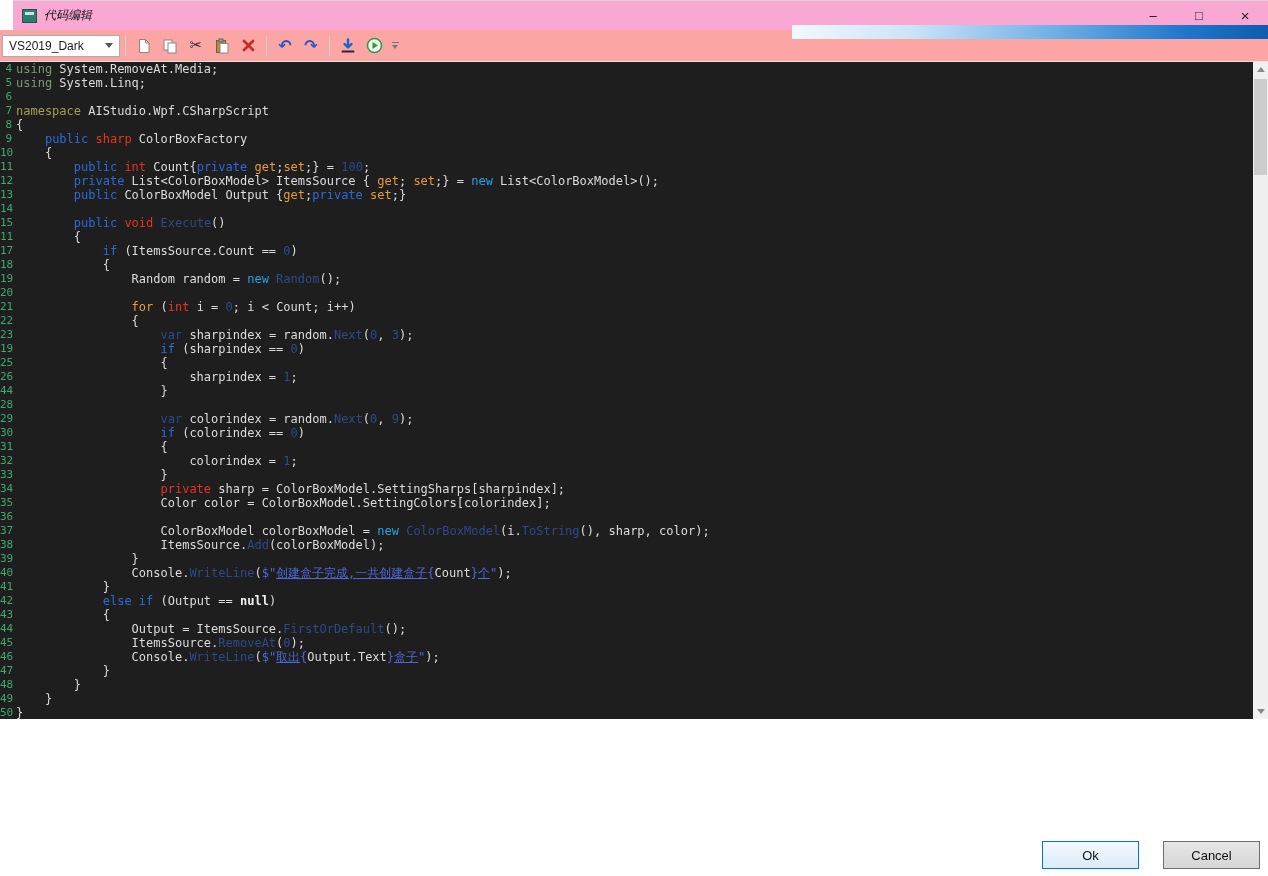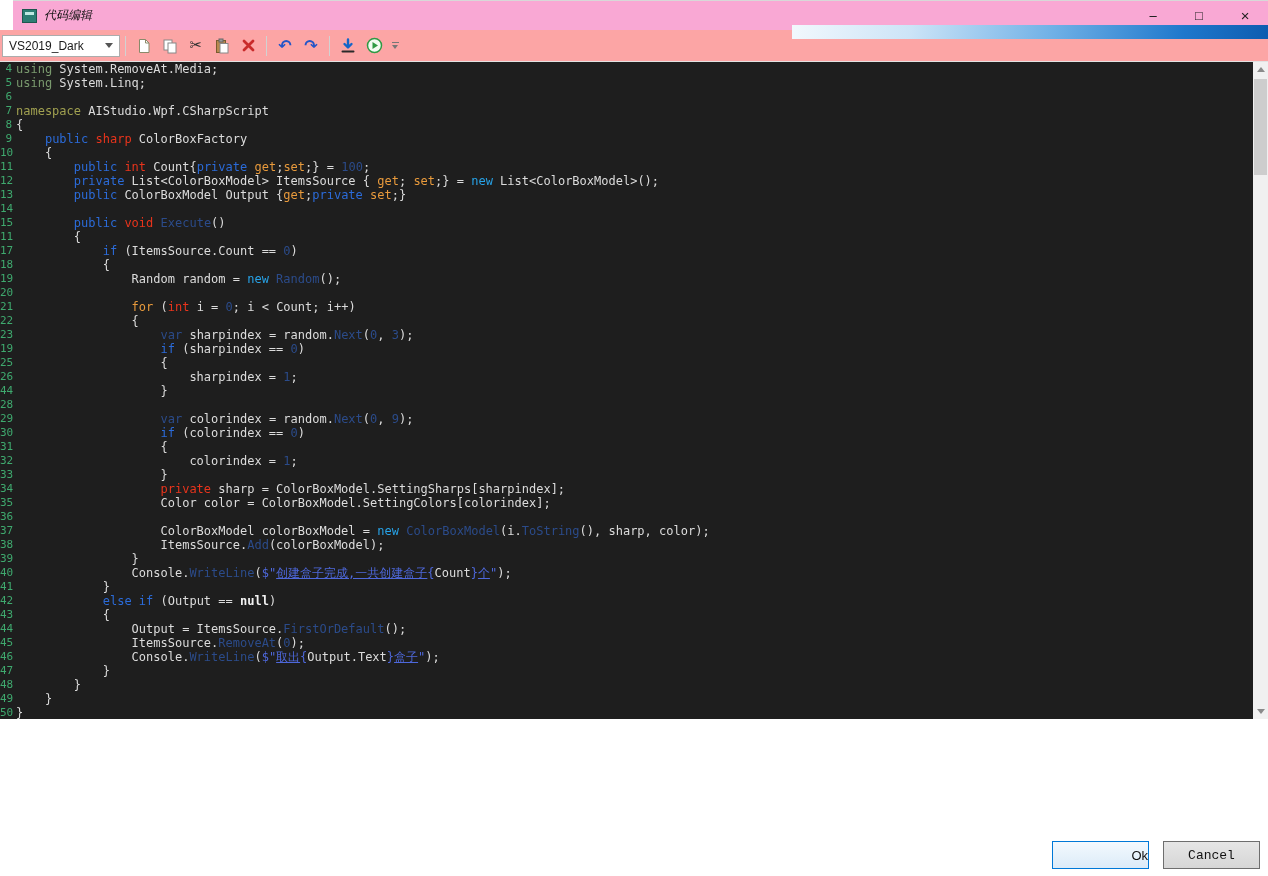--- a/index.html
+++ b/index.html
@@ -113,28 +113,26 @@
     border-top:5px solid #8a8a8a;
   }
   .sthumb { position:absolute; left:1px; top:17px; width:13px; height:96px; background:#cdcdcd; }
   
   .bottom { position:absolute; top:719px; left:0; right:0; bottom:0; background:#ffffff; }
   .btn {
     position:absolute; bottom:7px; width:97px; height:28px;
     font-family:"Liberation Sans", sans-serif; font-size:13px; color:#111; cursor:default;
   }
   .btn.ok {
-    right:119px; background:linear-gradient(#f3f9fe,#dcebf8);
+    right:129px; background:linear-gradient(#f3f9fe,#dcebf8);
     border:1px solid #0078d7;
-    text-align:right;
   }
   .btn.cancel {
     right:8px; background:linear-gradient(#e6e6e6,#d6d6d6);
     border:1px solid #6e6e6e;
-    font-family:Liberation Mono, monospace;
   }
 </style>
 </head>
 <body>
 
 <div class="titlebar">
   <span class="app-icon"></span>
   <span class="title-text">代码编辑</span>
   <div class="win-controls">
     <div class="wbtn">–</div>

